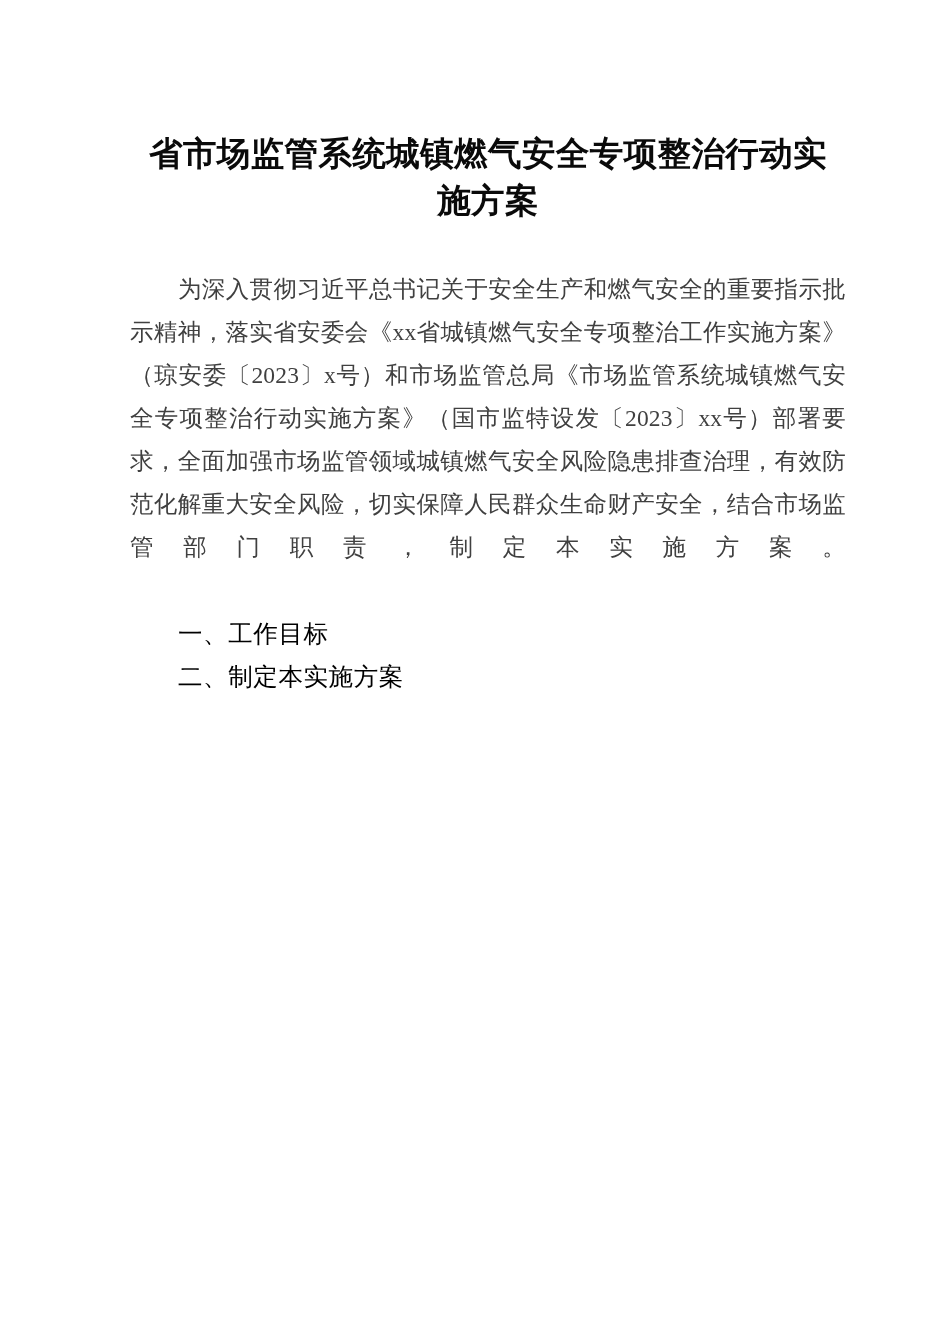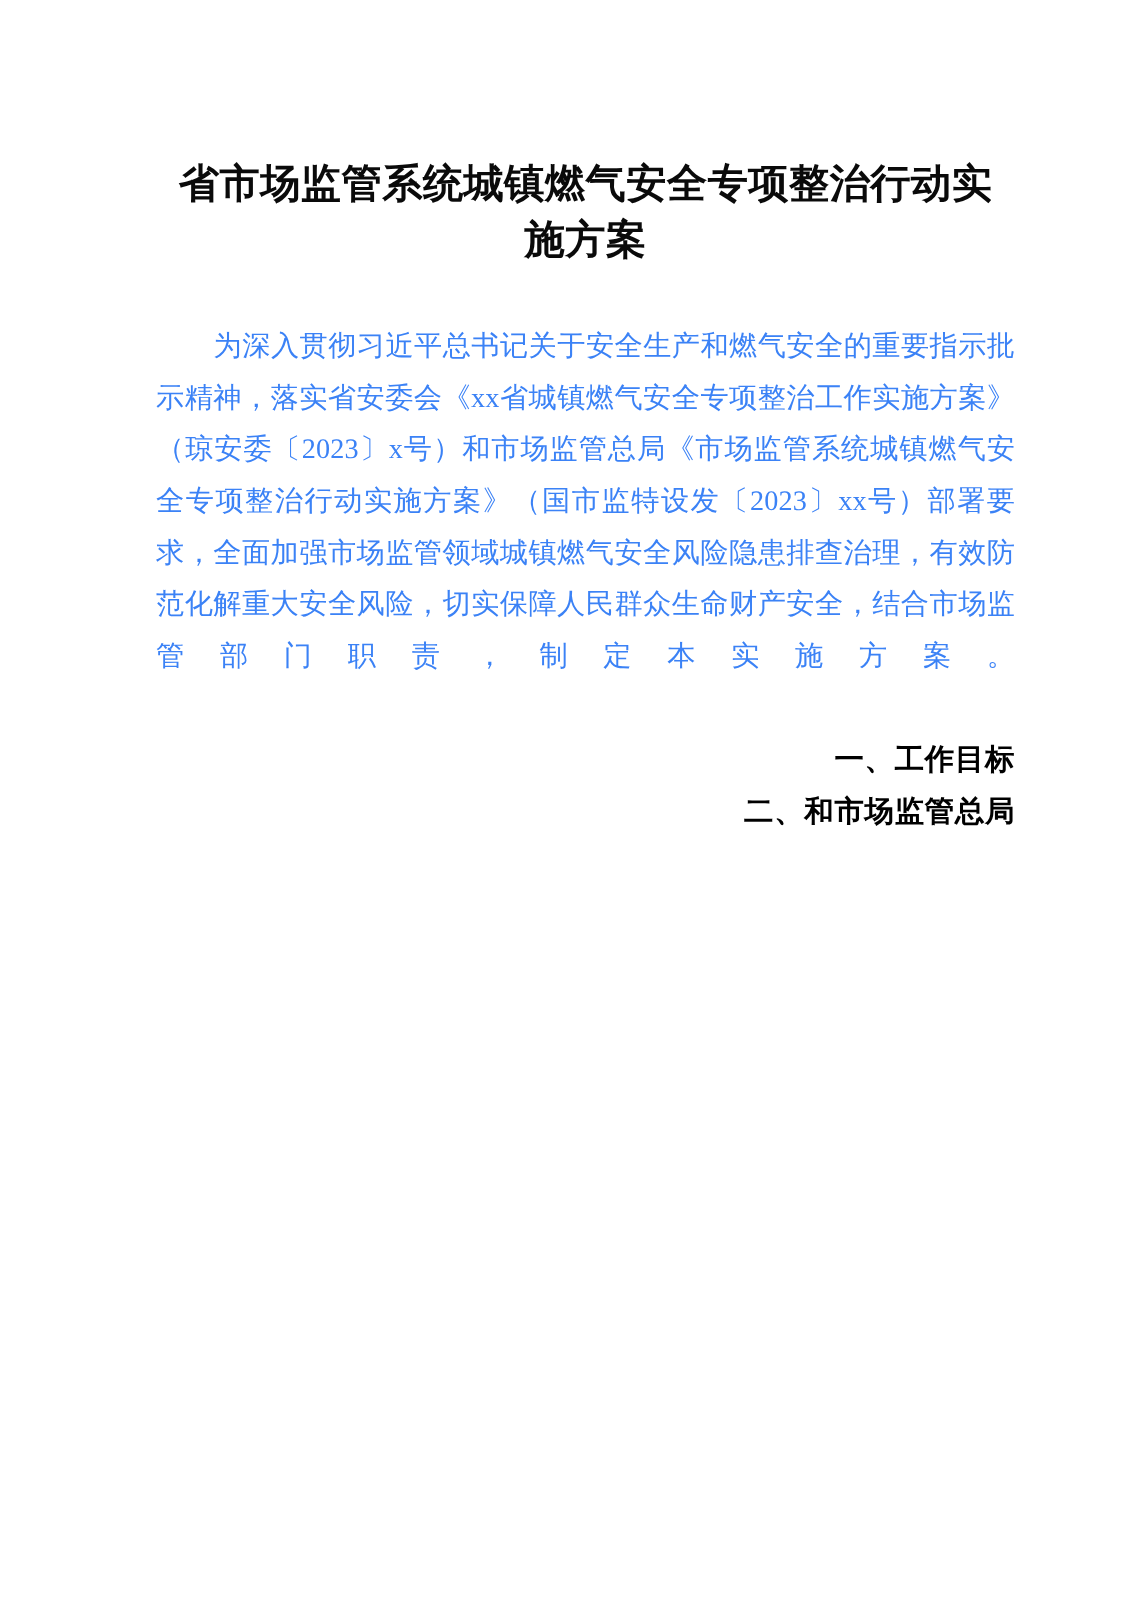--- a/index.html
+++ b/index.html
@@ -61,34 +61,34 @@
 
   p.para {
     margin: 0;
     padding: 0;
     font-family: "Liberation Serif", "DejaVu Serif", serif;
     font-size: 23.5px;
     line-height: 43px;
     text-align: justify;
     text-justify: inter-ideograph;
     text-indent: 48px;
-    color: #3b82f6;
+    color: #404040;
     letter-spacing: 0.15px;
     word-break: break-all;
   }
 
   h2.section-heading {
     margin: 0;
     padding: 0;
     font-family: "Liberation Sans", "DejaVu Sans", sans-serif;
-    font-weight: bold;
+    font-weight: normal;
     font-size: 24.5px;
     line-height: 43px;
     text-indent: 48px;
-    text-align: right;
+    text-align: left;
     color: #000000;
     letter-spacing: 0.6px;
   }
 
   
   p.para::after {
     content: "";
     display: inline-block;
     width: 100%;
   }
@@ -100,17 +100,17 @@
   <div class="content">
 
     <h1 class="doc-title">
       <span>省市场监管系统城镇燃气安全专项整治行动实</span><br>
       <span>施方案</span>
     </h1>
 
     <div class="body-block">
       <p class="para">为深入贯彻习近平总书记关于安全生产和燃气安全的重要指示批示精神，落实省安委会《xx省城镇燃气安全专项整治工作实施方案》（琼安委〔2023〕x号）和市场监管总局《市场监管系统城镇燃气安全专项整治行动实施方案》（国市监特设发〔2023〕xx号）部署要求，全面加强市场监管领域城镇燃气安全风险隐患排查治理，有效防范化解重大安全风险，切实保障人民群众生命财产安全，结合市场监管部门职责，制定本实施方案。</p>
       <h2 class="section-heading">一、工作目标</h2>
-      <h2 class="section-heading">二、和市场监管总局</h2>
+      <h2 class="section-heading">二、制定本实施方案</h2>
     </div>
 
   </div>
 </div>
 
 </body></html>

